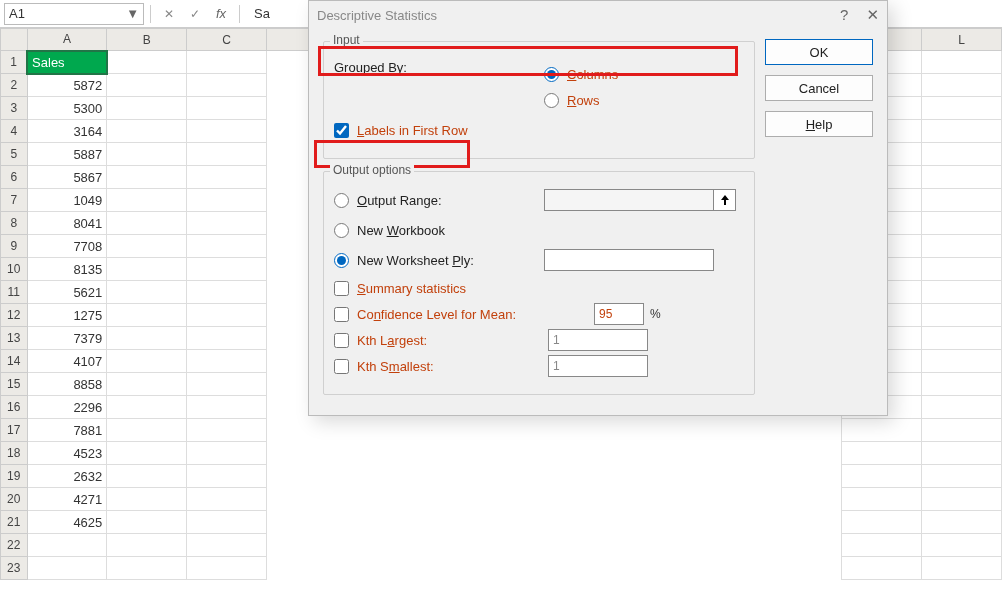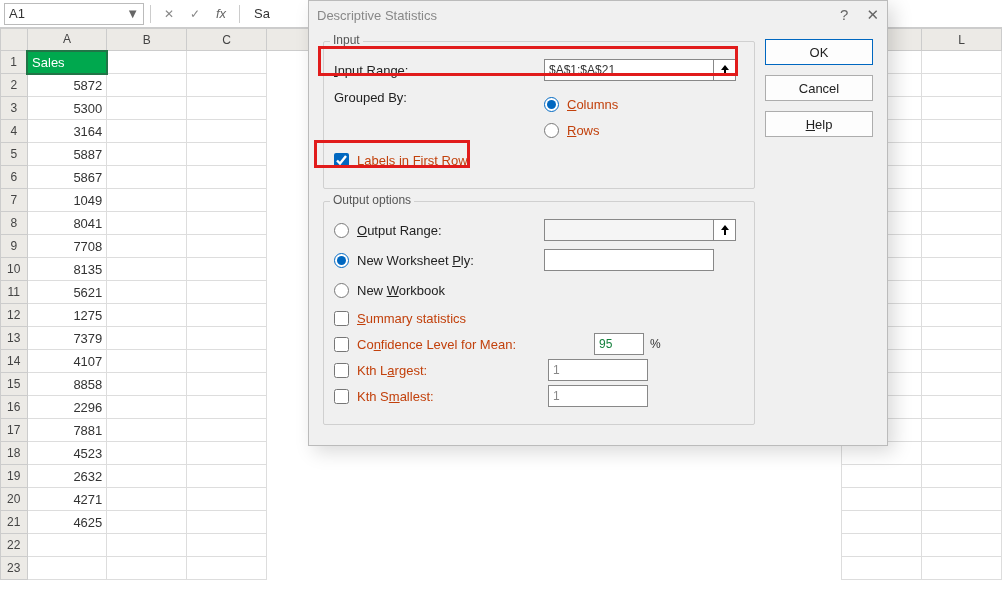--- a/index.html
+++ b/index.html
@@ -35,21 +35,21 @@
 .dlg-right { width: 108px; display: flex; flex-direction: column; gap: 10px; padding-top: 10px; }
 
 .gbox { border: 1px solid #d0d0d0; border-radius: 2px; padding: 12px 10px 14px 10px; position: relative; margin-top: 12px; }
 .gbox-title { position: absolute; top: -9px; left: 6px; background: #f0f0f0; padding: 0 3px; color: #555; font-size: 12px; }
 
 .form-row { display: flex; align-items: center; min-height: 24px; margin: 2px 0; }
 .form-row.tall { min-height: 28px; }
 .lbl { flex: 0 0 210px; font-size: 13px; color: #222; }
 .lbl u { text-decoration: underline; }
 .txt { border: 1px solid #888; background: #fff; height: 22px; width: 170px; padding: 0 4px; font-size: 12px; display:flex; align-items:center; }
-.txt.sm { width: 50px; text-align:left; color:#15803d; }
+.txt.sm { width: 50px; text-align:left; color:#c2410c; }
 .txt.md { width: 100px; color:#888; }
 .refbtn { width: 22px; height: 22px; border: 1px solid #888; border-left: none; background: #fff; display:flex; align-items:center; justify-content:center; }
 .radio, .check { width: 15px; height: 15px; margin-right: 8px; accent-color: #0067c0; }
 .radlbl { font-size: 13px; color: #c2410c; }
 
 .dlg-btn { height: 26px; border: 1px solid #adadad; background: #fdfdfd; font-size: 13px; color: #222; cursor: default; }
 .dlg-btn.primary { border: 1px solid #0067c0; }
 
 .highlight { position: absolute; border: 3px solid #e11b1b; pointer-events: none; }
 
@@ -311,29 +311,20 @@
       <span>?</span>
       <span>✕</span>
     </div>
   </div>
   <div class="dlg-body">
     <div class="dlg-left">
 
       <div class="gbox">
         <div class="gbox-title">Input</div>
 
-        <div class="form-row tall">
-          <div class="lbl"><u>I</u><span>nput Range:</span></div>
-          <div class="txt">$A$1:$A$21</div>
-          <div class="refbtn">
-            <svg class="uparr" viewBox="0 0 12 12">
-                <path d="M6 1 L10 6 H7 V11 H5 V6 H2 Z" fill="#000"></path>
-              </svg>
-          </div>
-        </div>
 
         <div class="form-row" style="align-items:flex-start;margin-top:6px">
           <div class="lbl">Grouped By:</div>
           <div>
             <div class="form-row">
                 <input type="radio" class="radio" checked="" style="">
                 <span class="radlbl"><u>C</u>olumns</span>
               </div>
             <div class="form-row">
                 <input type="radio" class="radio" style="">
@@ -362,31 +353,31 @@
           <div class="txt" style="background:#f5f5f5"></div>
           <div class="refbtn">
               <svg class="uparr" viewBox="0 0 12 12">
                 <path d="M6 1 L10 6 H7 V11 H5 V6 H2 Z" fill="#000"></path>
               </svg>
             </div>
         </div>
 
         <div class="form-row tall">
           <div class="lbl" style="display:flex;align-items:center">
+              <input type="radio" class="radio" style="">
+              <span>New <u>W</u>orkbook</span>
+            </div>
+        </div>
+
+        <div class="form-row tall">
+          <div class="lbl" style="display:flex;align-items:center">
               <input type="radio" class="radio" checked="" style="">
               <span>New Worksheet <u>P</u>ly:</span>
             </div>
           <div class="txt"></div>
-        </div>
-
-        <div class="form-row tall">
-          <div class="lbl" style="display:flex;align-items:center">
-              <input type="radio" class="radio" style="">
-              <span>New <u>W</u>orkbook</span>
-            </div>
         </div>
 
         <div class="form-row">
             <input type="checkbox" class="check" style="">
             <span class="radlbl"><u>S</u>ummary statistics</span>
           </div>
 
         <div class="form-row">
           <div style="display:flex;align-items:center;flex:0 0 260px">
               <input type="checkbox" class="check" style="">

